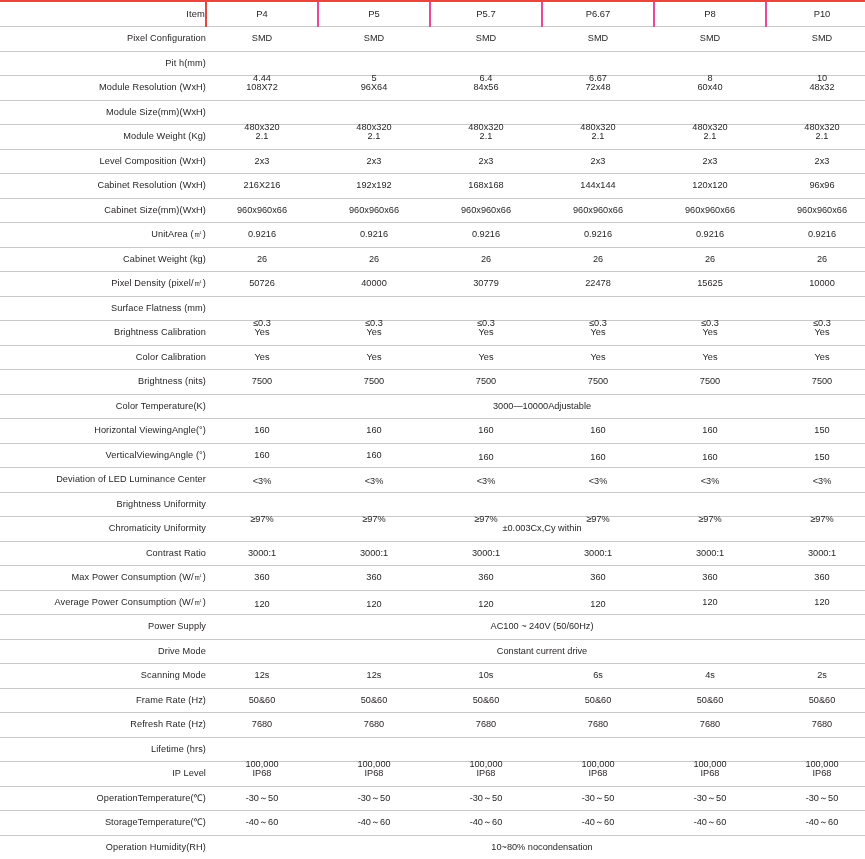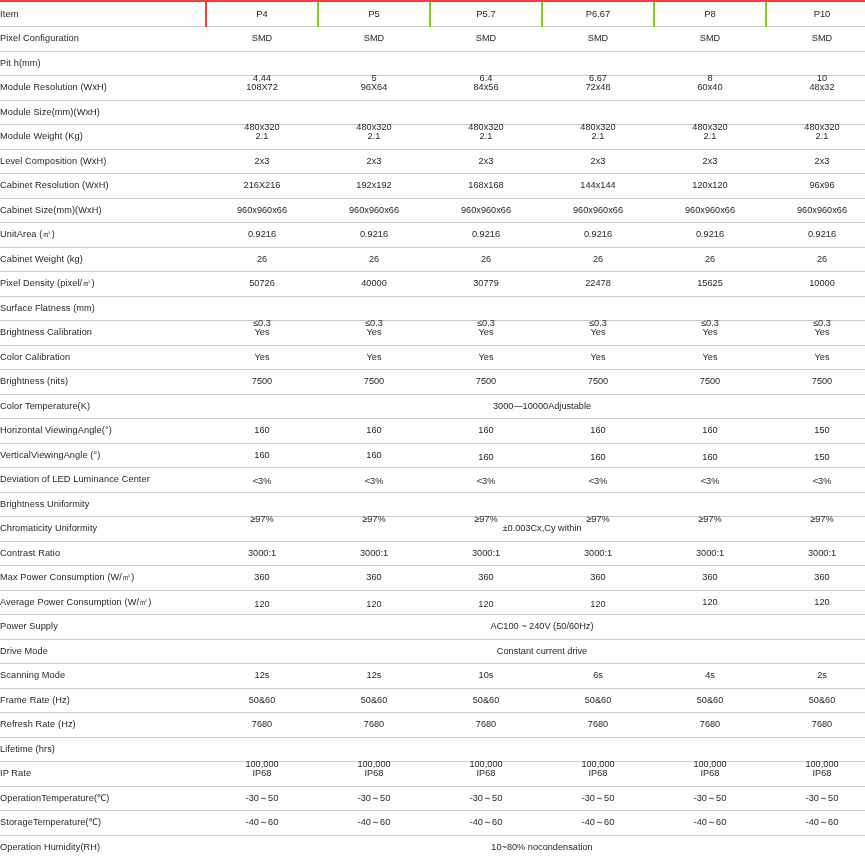--- a/index.html
+++ b/index.html
@@ -32,21 +32,21 @@
     border-right: none;
     border-top: none;
     padding: 0;
     height: 23.5px;
     vertical-align: middle;
     line-height: 1.15;
   }
   td.label {
     width: 205px;
     padding-left: 9px;
-    text-align: left;
+    text-align: right;
     border-right: 1px solid #c9c9c9;
     font-size: 9.2px;
     letter-spacing: 0.1px;
   }
   td.val {
     text-align: center;
     font-size: 9.2px;
     width: 110px;
   }
   td.sep {
@@ -57,21 +57,21 @@
     font-size: 9.2px;
   }
   
   tr.head td {
     height: 24px;
     font-size: 9.4px;
     border-bottom: 1px solid #c9c9c9;
   }
   tr.head td.val {
     border-left: 2px solid #e8453c;
-    border-right: 2px solid #84cc16;
+    border-right: 2px solid #ec4899;
     margin-top: 13px;
   }
   tr.head td.label {
     border-right: 1px solid #c9c9c9;
   }
   .jitter-1 { position: relative; top: 15px; }
   .jitter-2 { position: relative; top: 2px; }
 </style>
 </head>
 <body>
@@ -332,21 +332,21 @@
         <tr>
           <td class="label">Lifetime (hrs)</td>
           <td class="val sep"><span class="jitter-1">100,000</span></td>
           <td class="val sep"><span class="jitter-1">100,000</span></td>
           <td class="val sep"><span class="jitter-1">100,000</span></td>
           <td class="val sep"><span class="jitter-1">100,000</span></td>
           <td class="val sep"><span class="jitter-1">100,000</span></td>
           <td class="val"><span class="jitter-1">100,000</span></td>
         </tr>
         <tr>
-          <td class="label">IP Rate</td>
+          <td class="label">IP Level</td>
           <td class="val sep"><span>IP68</span></td>
           <td class="val sep"><span>IP68</span></td>
           <td class="val sep"><span>IP68</span></td>
           <td class="val sep"><span>IP68</span></td>
           <td class="val sep"><span>IP68</span></td>
           <td class="val"><span>IP68</span></td>
         </tr>
         <tr>
           <td class="label">OperationTemperature(℃)</td>
           <td class="val sep"><span>-30～50</span></td>

